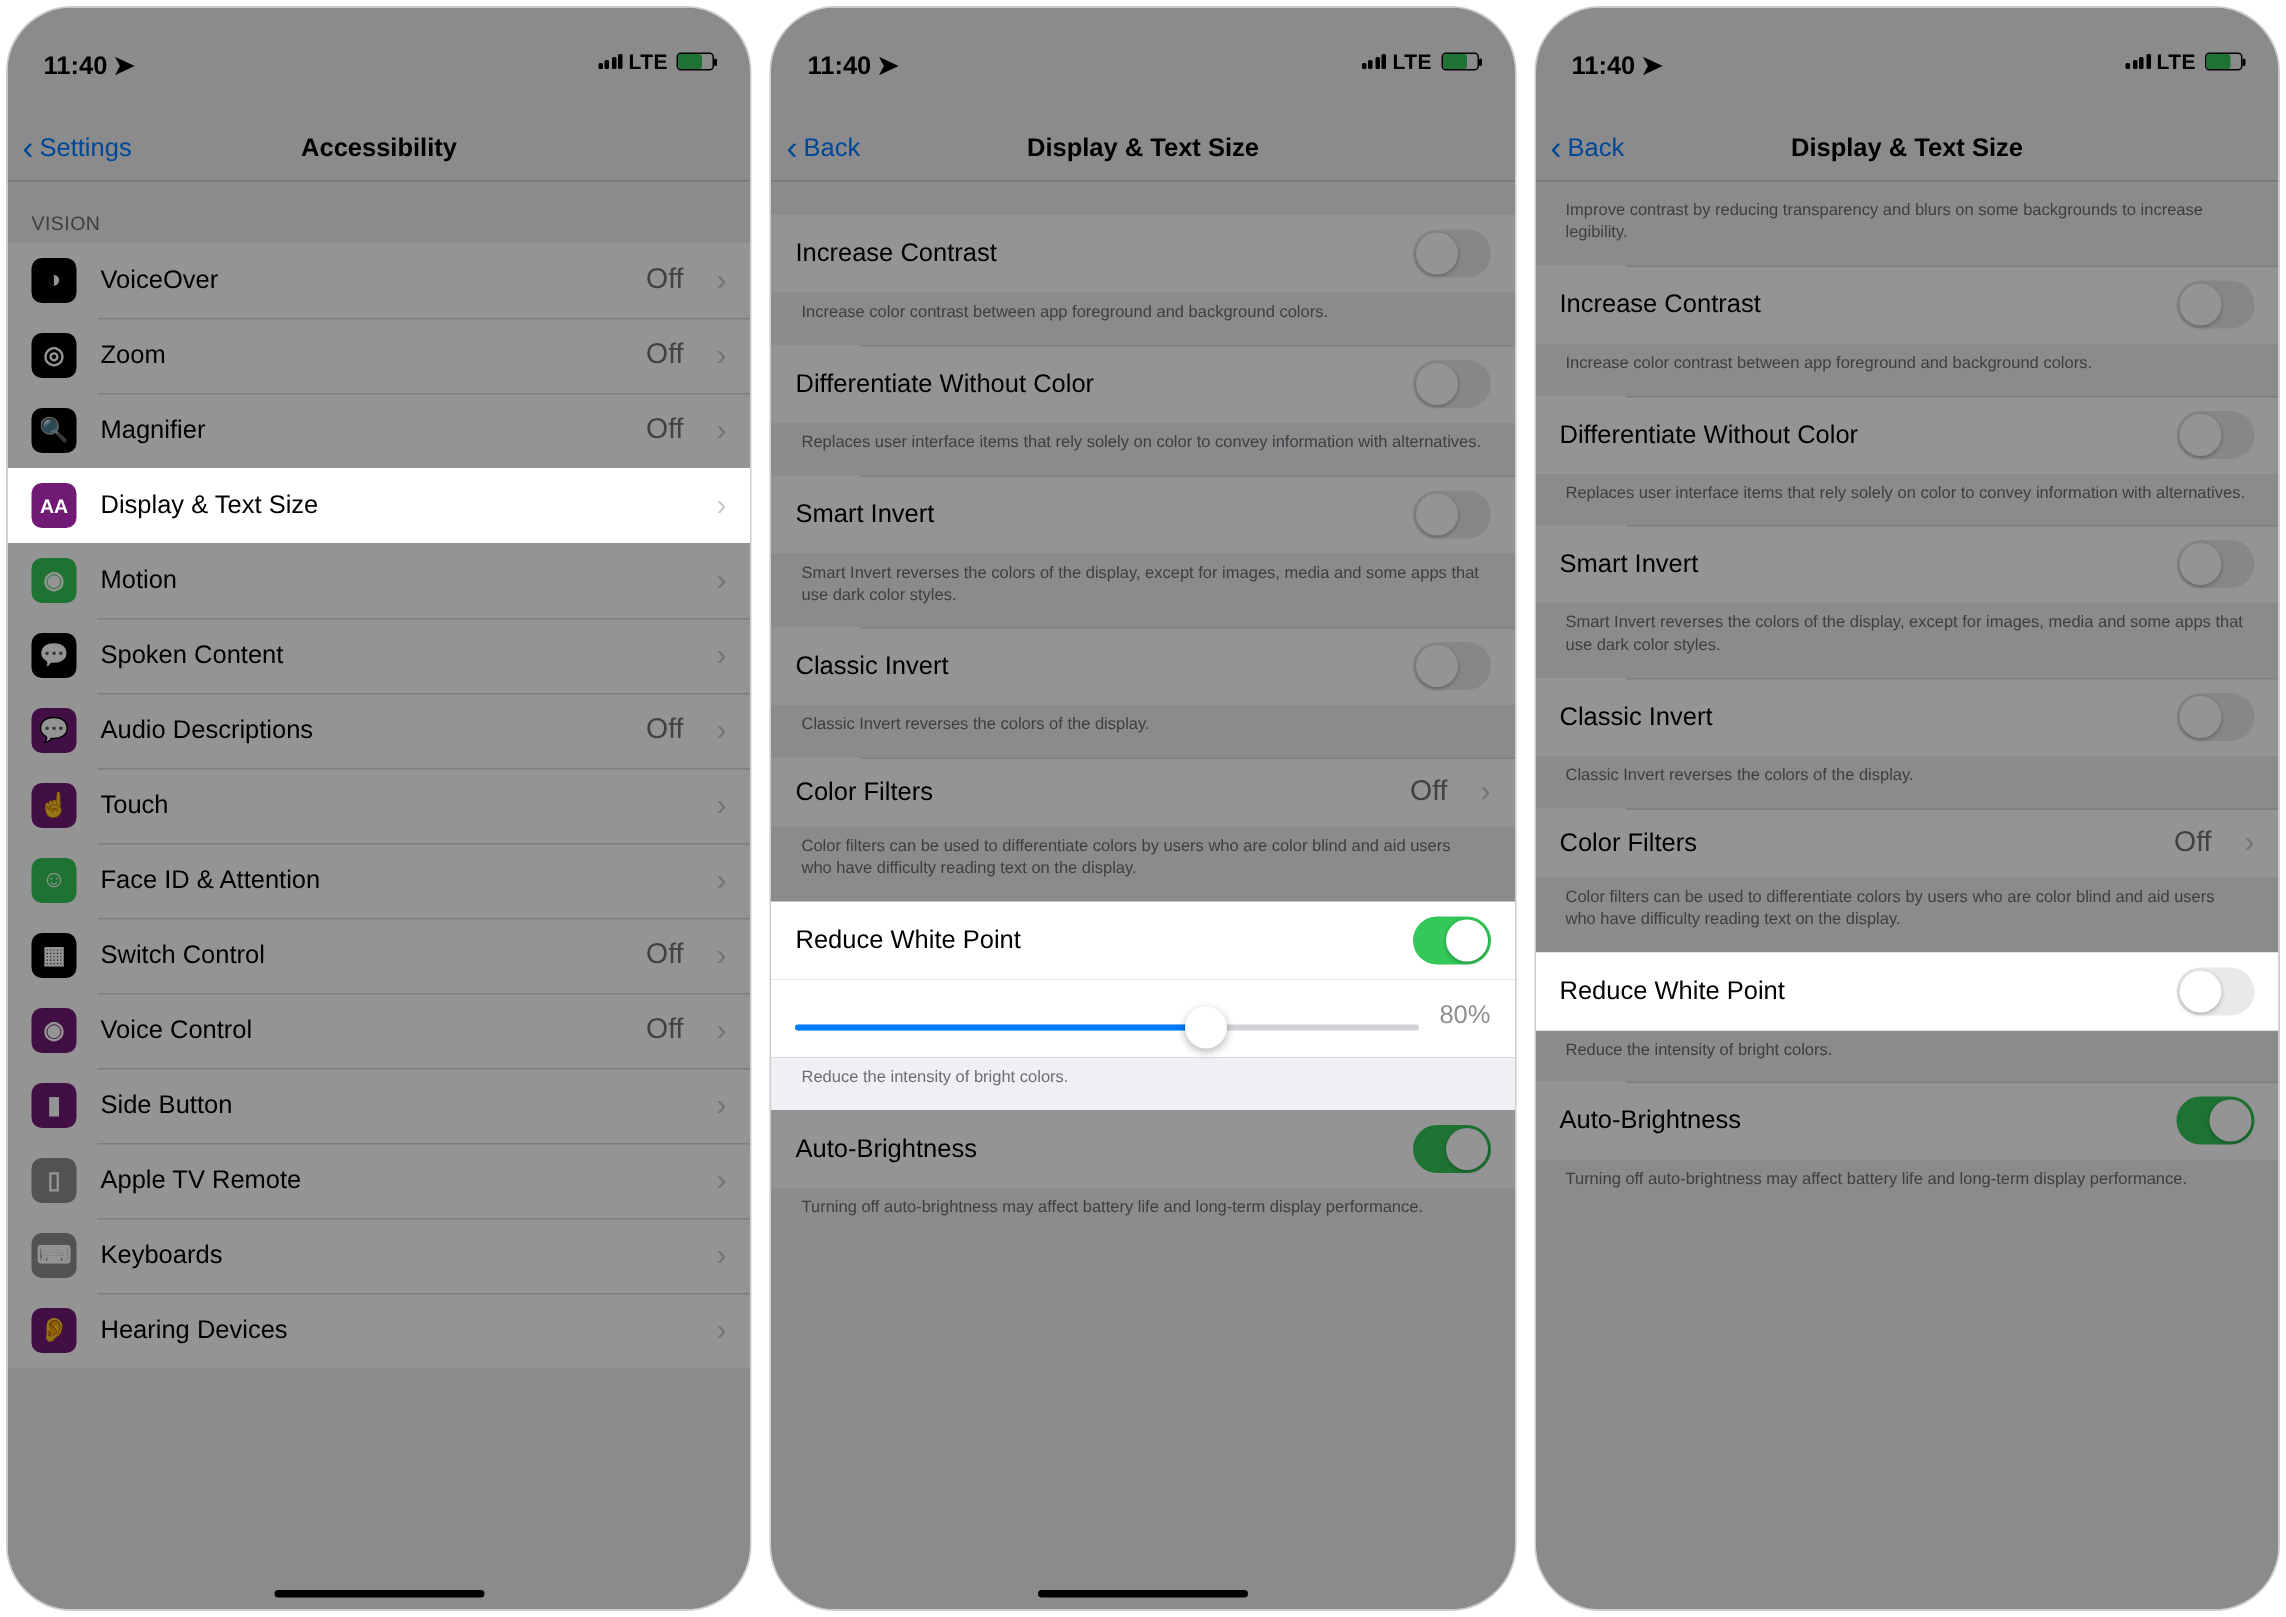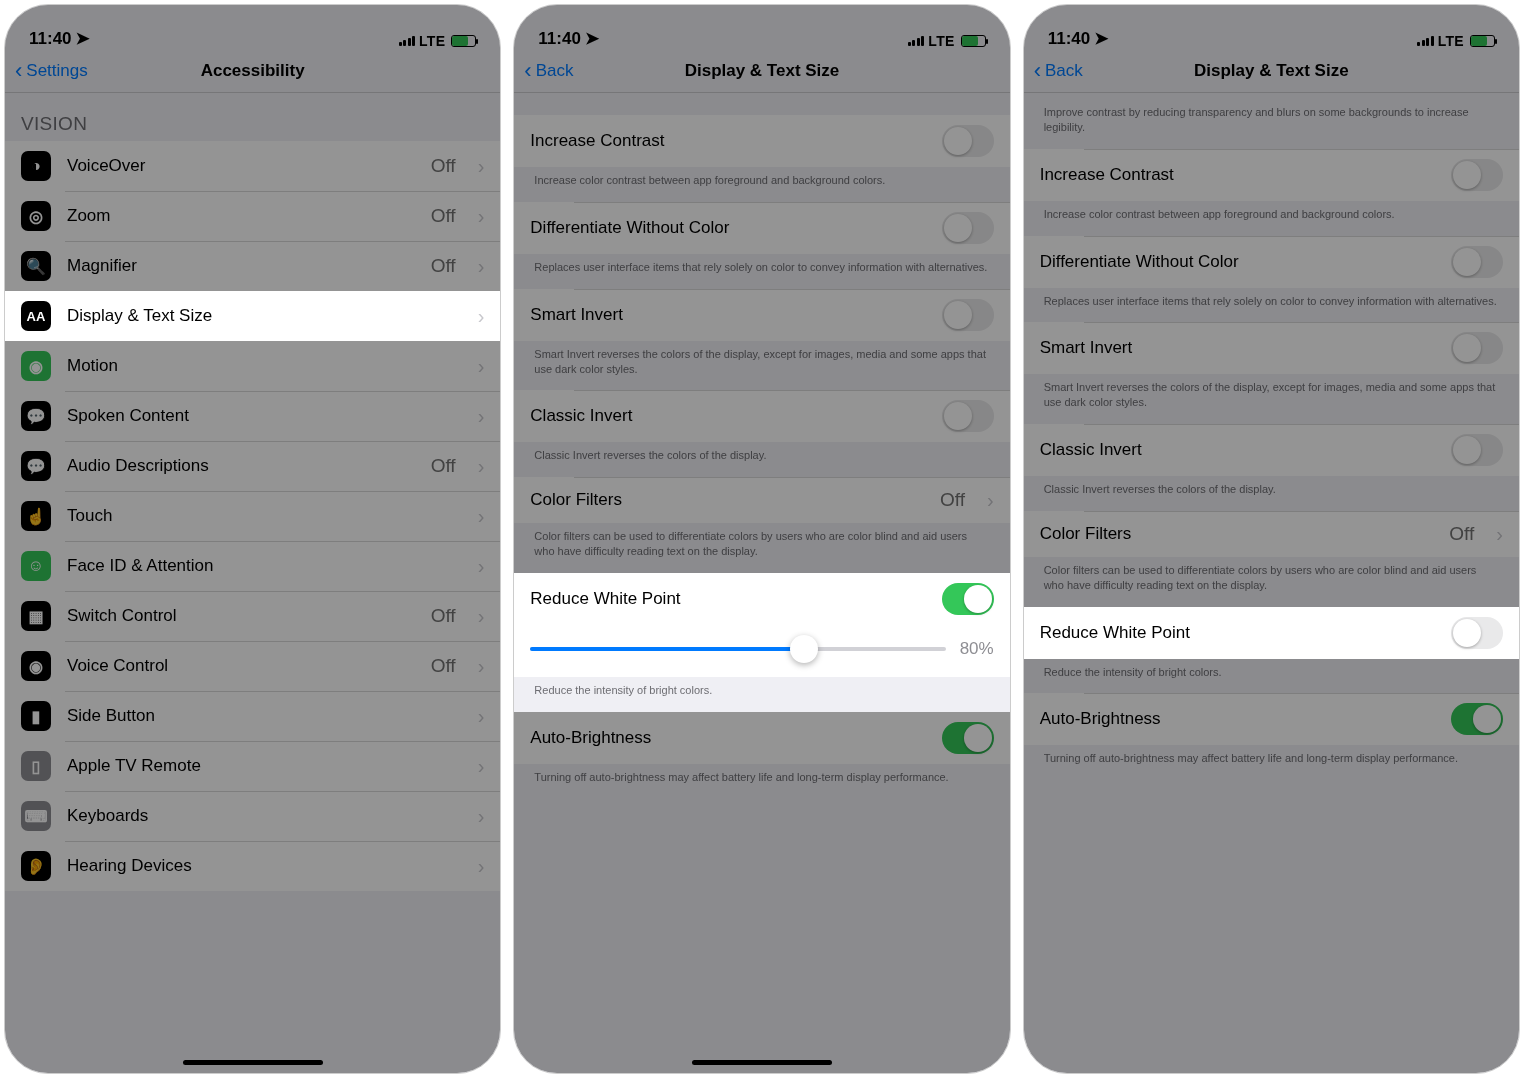--- a/index.html
+++ b/index.html
@@ -26,25 +26,26 @@
     position: absolute;
     inset: 0;
     background: rgba(0,0,0,0.42);
     pointer-events: none;
     z-index: 10;
   }
   .status-bar {
     height: 44px;
     display: flex;
     justify-content: space-between;
-    align-items: flex-end;
+    align-items: flex-start;
     padding: 0 24px;
     font-weight: 600;
     font-size: 17px;
     color: #000;
+    margin-top: 28px;
   }
   .status-left { display: flex; align-items: center; gap: 4px; }
   .status-right { display: flex; align-items: center; gap: 4px; font-size: 14px; letter-spacing: 0.3px; }
   .nav-bar {
     height: 44px;
     display: flex;
     align-items: center;
     padding: 0 10px;
     position: relative;
     border-bottom: 0.5px solid rgba(0,0,0,0.15);
@@ -65,21 +66,21 @@
     font-size: 17px;
     color: #000;
     pointer-events: none;
   }
   .scroll {
     height: calc(100% - 88px);
     overflow: hidden;
     background: #efeff4;
   }
   .section-header {
-    font-size: 19px;
+    font-size: 13px;
     color: #6d6d72;
     padding: 20px 16px 6px;
     text-transform: uppercase;
     letter-spacing: 0.3px;
   }
   .cell {
     background: #fff;
     min-height: 46px;
     display: flex;
     align-items: center;
@@ -102,21 +103,21 @@
   .cell .spacer { flex: 1; }
   .cell .value { color: #737373; font-size: 19px; }
   .cell .chev-r { color: #c7c7cc; font-size: 20px; margin-left: 6px; line-height:1;}
   .icon-sq {
     width: 30px; height: 30px; border-radius: 7px;
     display: inline-flex; align-items: center; justify-content: center;
     color: #fff; font-size: 16px; flex-shrink: 0;
     font-weight: 600;
   }
   .ic-black { background: #000; }
-  .ic-blue  { background: #000000; }
+  .ic-blue  { background: #701a75; }
   .ic-green { background: #34c759; }
   .ic-grey  { background: #8e8e93; }
   .footer {
     font-size: 11px;
     color: #6d6d72;
     padding: 6px 20px 14px;
     line-height: 1.35;
   }
   .toggle {
     width: 52px; height: 32px; border-radius: 16px;
@@ -127,21 +128,21 @@
     background: #fff; position: absolute; top: 2px; left: 2px;
     box-shadow: 0 1px 3px rgba(0,0,0,0.3);
     transition: left .1s;
   }
   .toggle.on { background: #34c759; }
   .toggle.on .knob { left: 22px; }
   .slider-row {
     background: #fff;
     padding: 14px 16px 18px;
     display: flex;
-    align-items: center;
+    align-items: flex-end;
     gap: 2px;
   }
   .slider-track {
     flex: 1;
     height: 4px;
     background: #d1d1d6;
     border-radius: 2px;
     position: relative;
   }
   .slider-fill {

